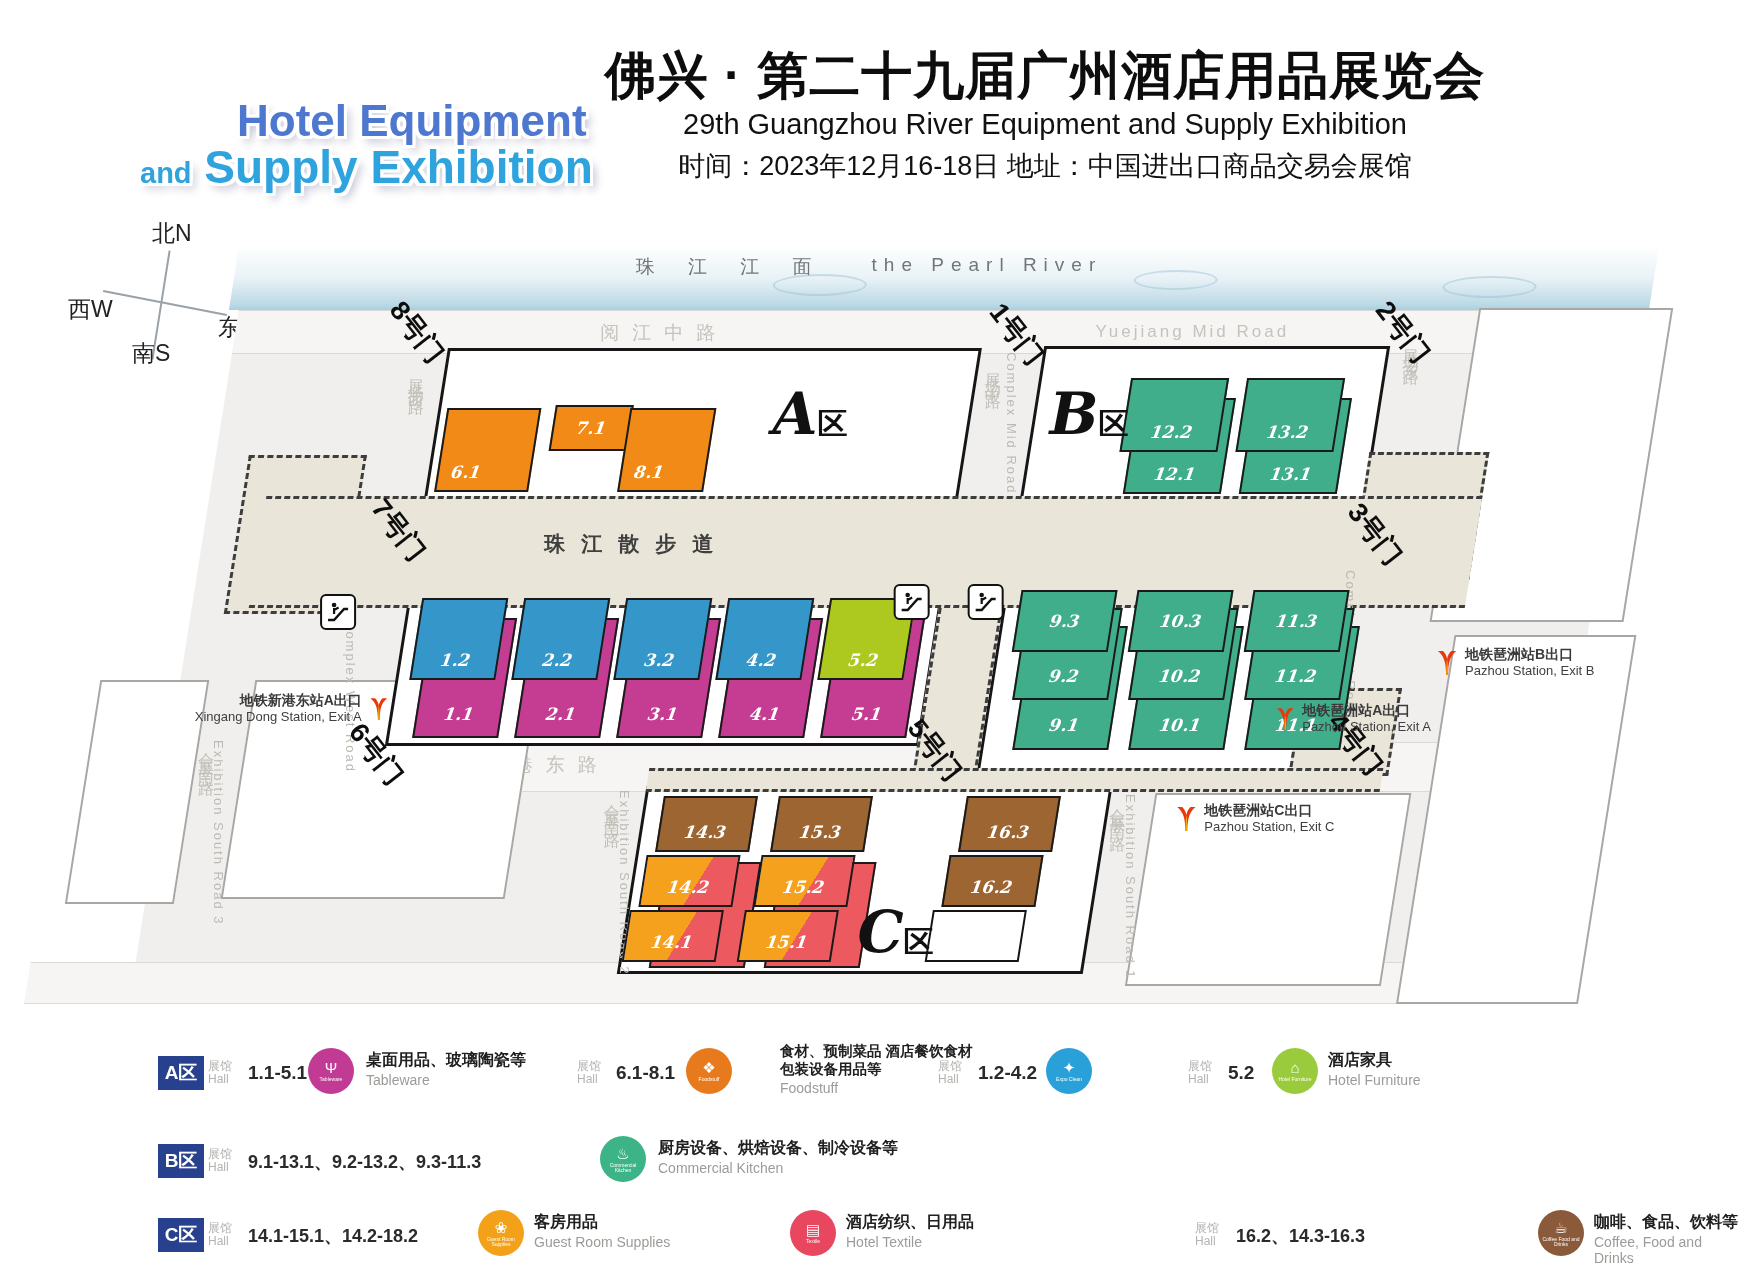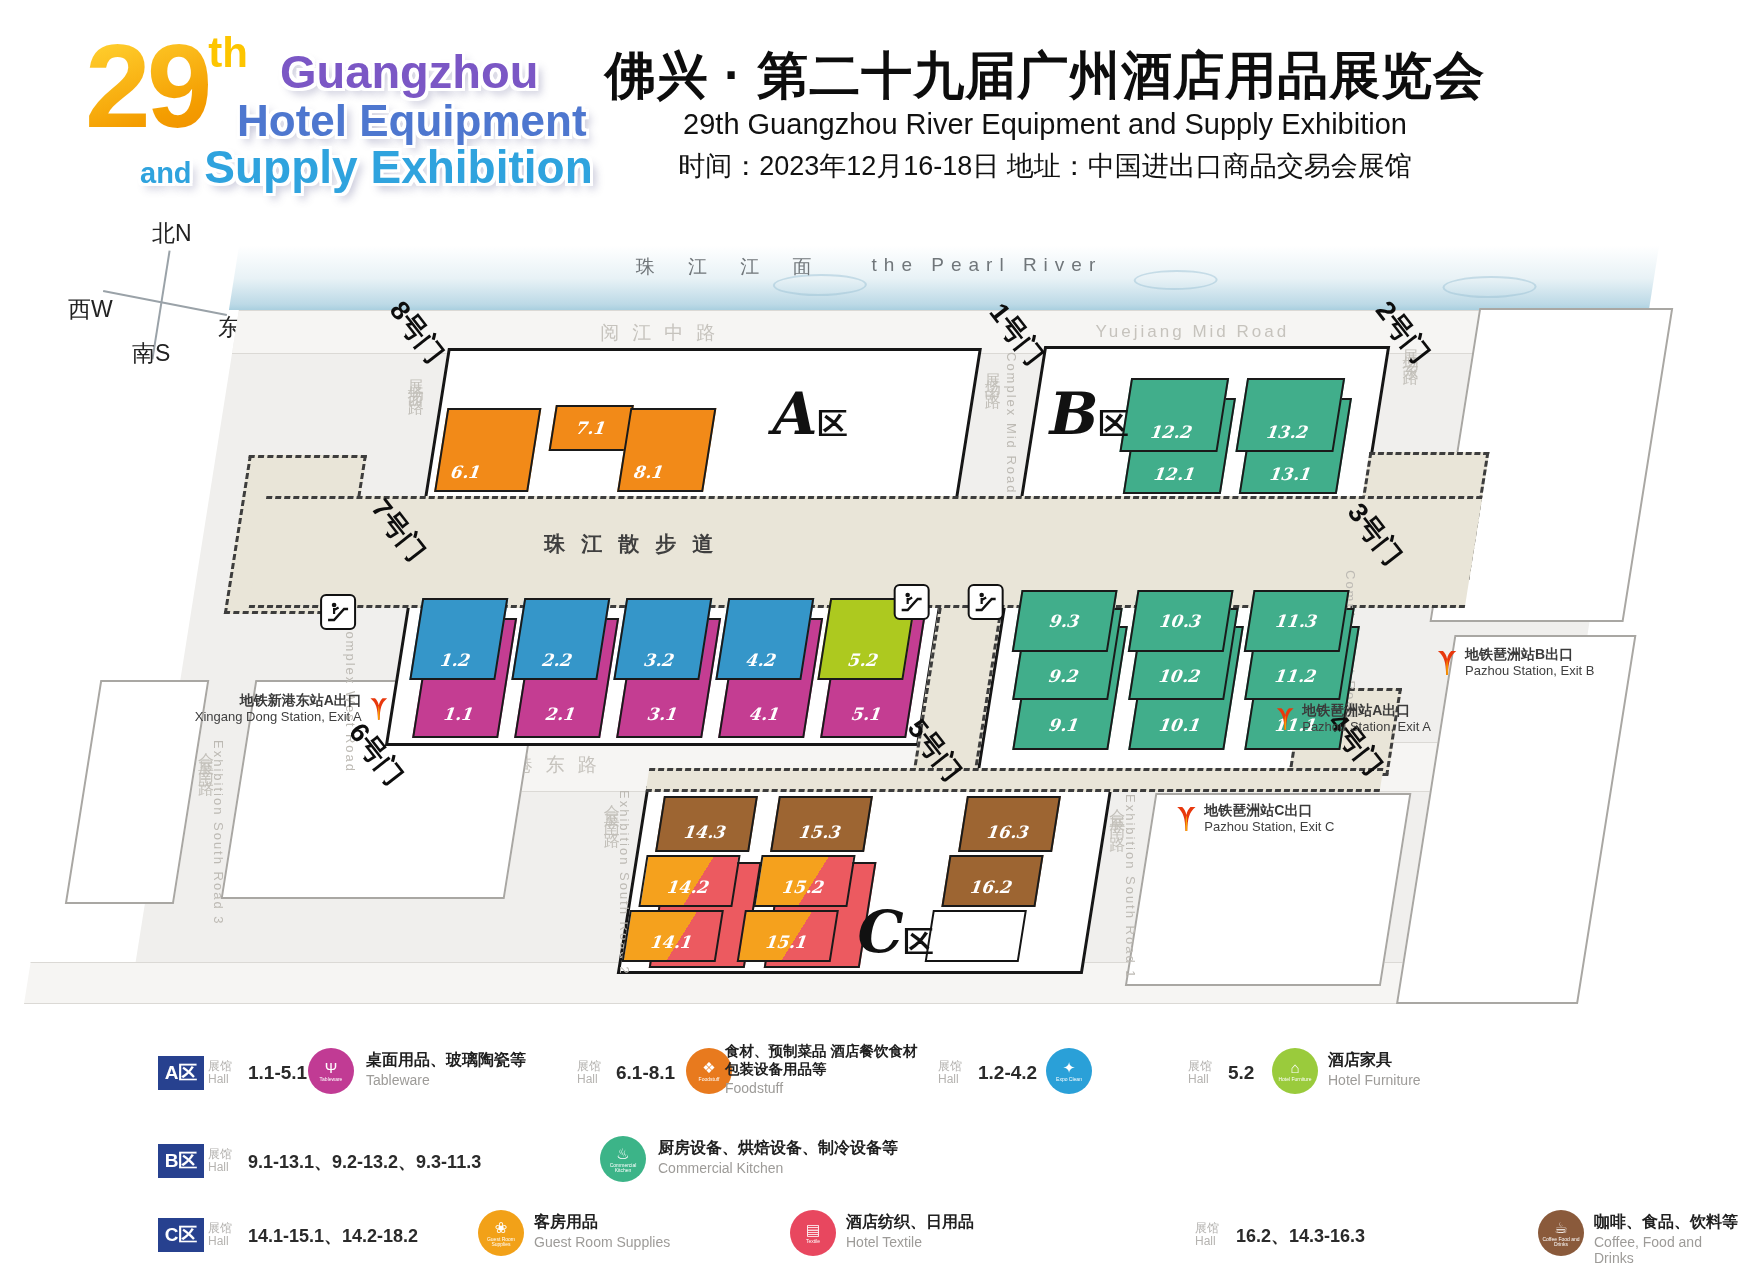--- a/index.html
+++ b/index.html
@@ -79,22 +79,20 @@
   .lcircle .gly{font-size:15px;}
   .lcircle .mic{font-size:5px;text-align:center;margin-top:2px;max-width:40px;}
   .ltxt .cn{font-size:16px;font-weight:600;color:#202020;white-space:pre-line;line-height:20px;}
   .ltxt .cn.sm{font-size:14.5px;line-height:18px;}
   .ltxt .en{font-size:14px;color:#9d9b98;margin-top:2px;}
 </style>
 </head>
 <body>
 
 <div class="abs" style="left:85px;top:18px;width:470px;height:180px;">
-  <span class="abs" style="left:0;top:0;"><span class="logo-num">29</span><span class="logo-sup">th</span></span>
-  <div class="abs bub bub1" style="left:195px;top:26px;">Guangzhou</div>
   <div class="abs bub bub2" style="left:152px;top:78px;">Hotel Equipment</div>
   <div class="abs bub bub3" style="left:55px;top:122px;"><span class="and">and</span> <span>Supply Exhibition</span></div>
 </div>
 <div class="abs title-cn" style="left:540px;top:42px;width:1010px;">佛兴 · 第二十九届广州酒店用品展览会</div>
 <div class="abs title-en" style="left:540px;top:108px;width:1010px;">29th Guangzhou River Equipment and Supply Exhibition</div>
 <div class="abs title-info" style="left:540px;top:148px;width:1010px;">时间：2023年12月16-18日  地址：中国进出口商品交易会展馆</div>
 
 <div class="abs" style="left:60px;top:210px;width:200px;height:160px;">
   <div class="abs cmp-line" style="left:100px;top:40px;width:2px;height:110px;transform:rotate(9deg);"></div>
   <div class="abs cmp-line" style="left:42px;top:92px;width:126px;height:2px;transform:rotate(11deg);"></div>
@@ -357,21 +355,21 @@
       <div class="cn">桌面用品、玻璃陶瓷等</div>
       <div class="en">Tableware</div>
     </div>
 
   <div class="abs hallmini" style="left:577px;top:20px;"><span>展馆</span><br><span>Hall</span></div>
   <div class="abs range" style="left:616px;top:22px;">6.1-8.1</div>
   <div class="abs lcircle" style="left:686px;top:8px;background:#e87a1e;">
       <span class="gly">❖</span>
       <span class="mic">Foodstuff</span>
     </div>
-  <div class="abs ltxt" style="left:725px;top:2px;">
+  <div class="abs ltxt" style="left:780px;top:2px;">
       <div class="cn sm">食材、预制菜品 酒店餐饮食材
 包装设备用品等</div>
       <div class="en">Foodstuff</div>
     </div>
 
   <div class="abs hallmini" style="left:938px;top:20px;"><span>展馆</span><br><span>Hall</span></div>
   <div class="abs range" style="left:978px;top:22px;">1.2-4.2</div>
   <div class="abs lcircle" style="left:1046px;top:8px;background:#2aa0d8;">
       <span class="gly">✦</span>
       <span class="mic">Expo Clean</span>

